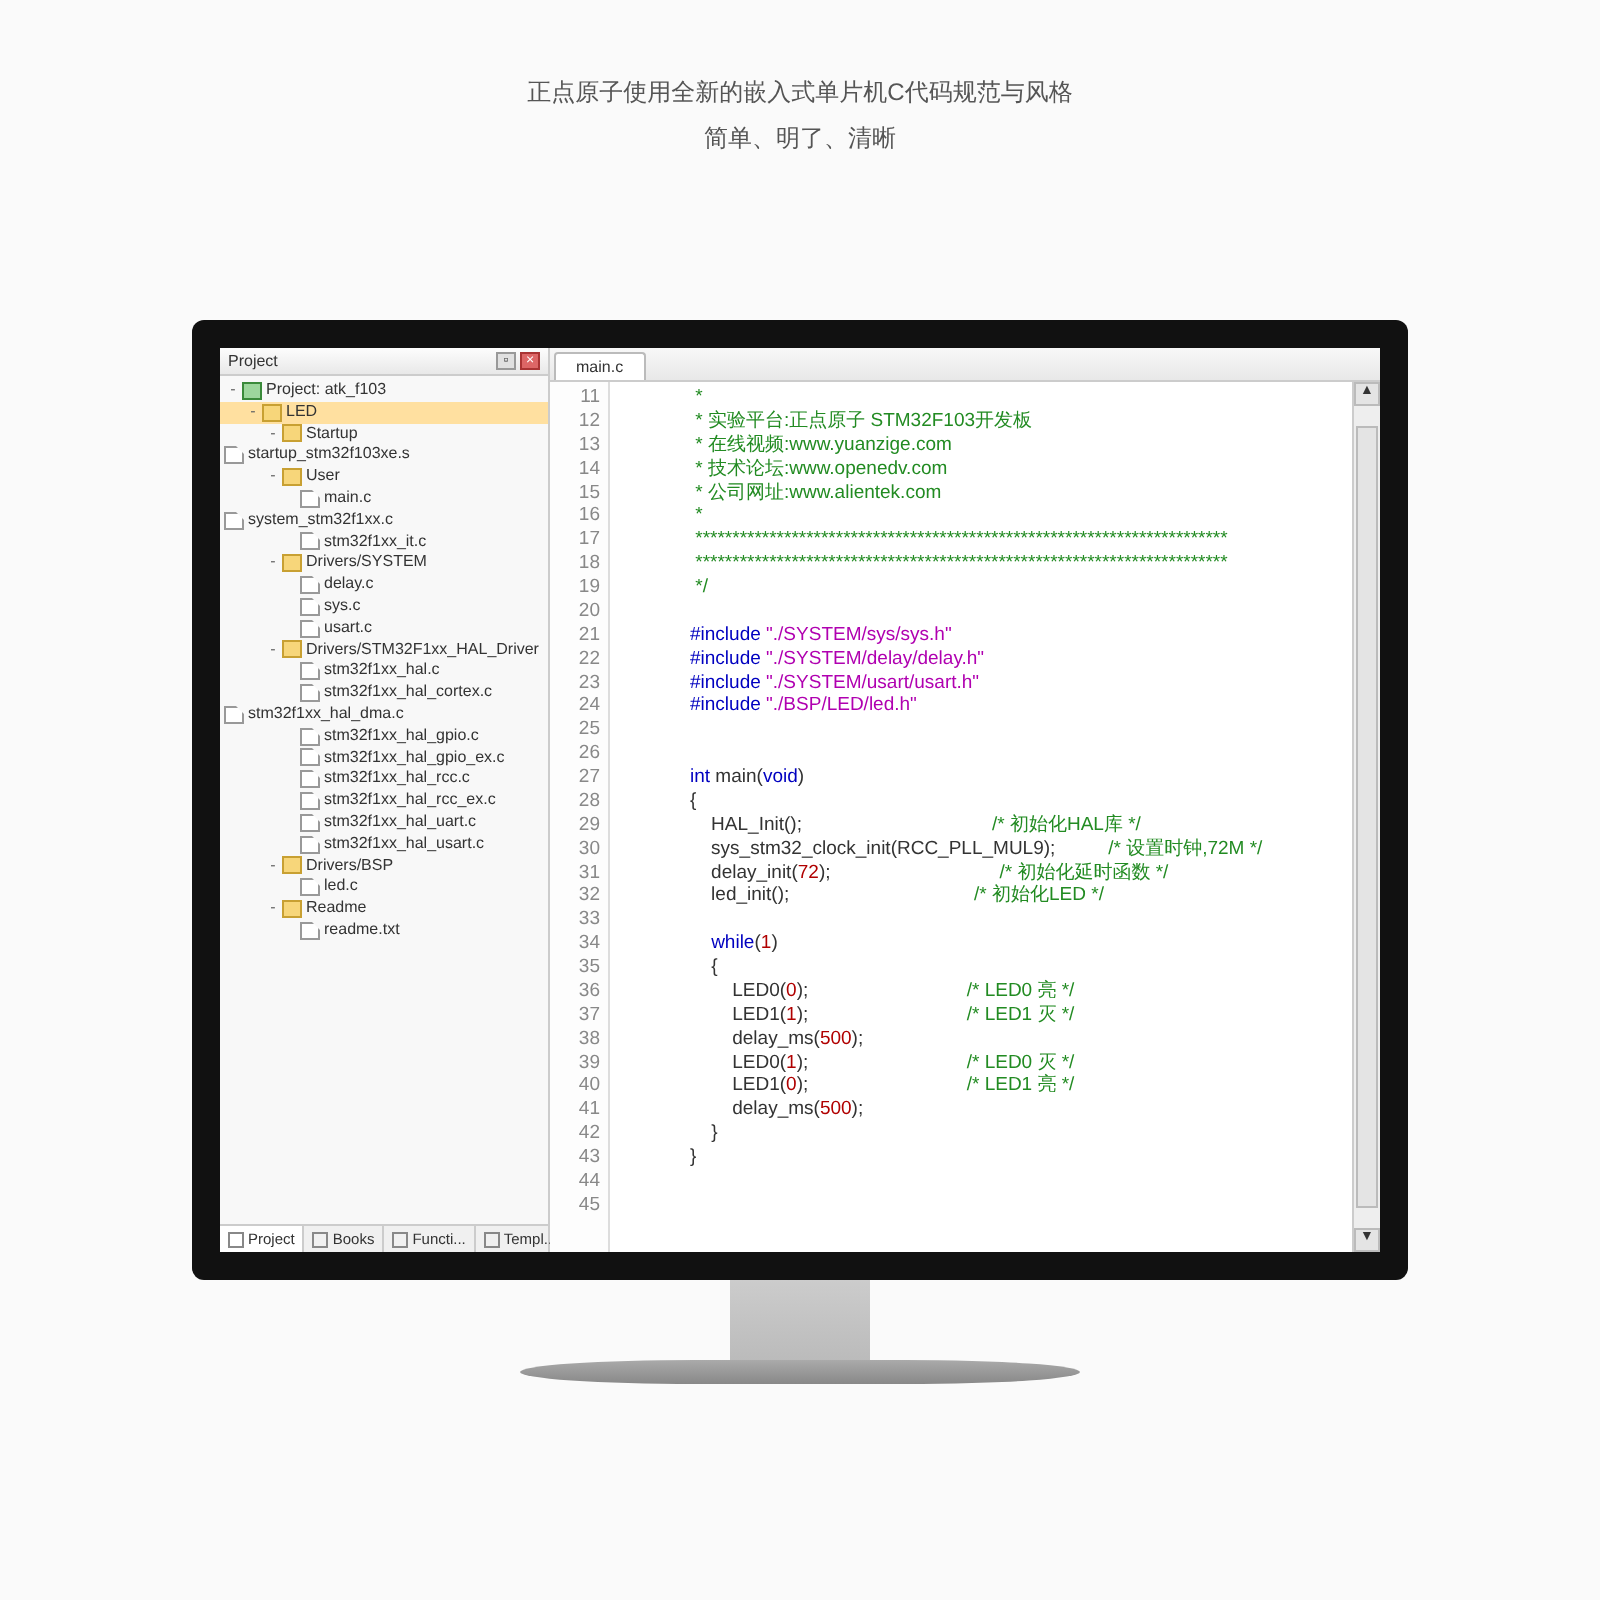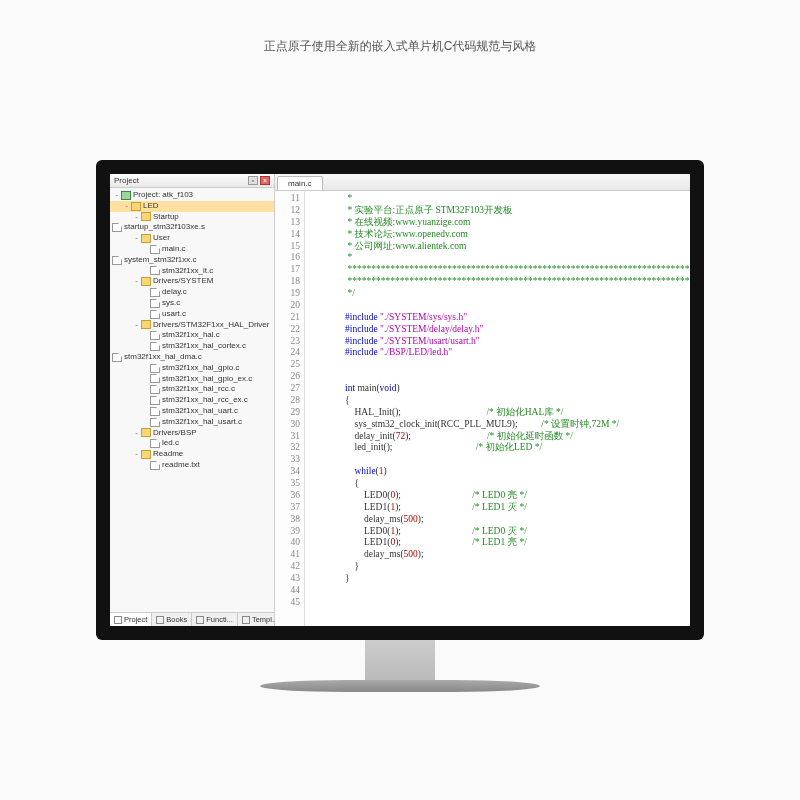--- a/index.html
+++ b/index.html
@@ -94,37 +94,38 @@
 .tree-node.sel { background:#ffe0a0; }
 .bottom-tabs {
   display:flex; border-top:1px solid #ccc; background:#f0f0f0;
 }
 .bottom-tabs .tab { padding:2px 4px; font-size:7.5px; border-right:1px solid #ccc; display:flex; align-items:center; gap:2px;}
 .bottom-tabs .tab.active { background:#fff; }
 .tabico { width:8px; height:8px; border:1px solid #888; }
 .ide-right { flex:1; display:flex; flex-direction:column; }
 .editor-tabs { display:flex; background:linear-gradient(#f8f8f8,#e8e8e8); border-bottom:1px solid #ccc; padding:2px 2px 0; gap:2px;}
 .editor-tabs .etab { padding:2px 10px; font-size:8px; background:#fff; border:1px solid #bbb; border-bottom:none; border-radius:2px 2px 0 0;}
-.editor { flex:1; display:flex; font-family: Liberation Serif, serif; font-size:9.5px; line-height:1.25; background:#fff; overflow:hidden;}
+.editor { flex:1; display:flex; font-family: Liberation Sans, sans-serif; font-size:9.5px; line-height:1.25; background:#fff; overflow:hidden;}
 .gutter { width:30px; text-align:right; padding:2px 4px 2px 2px; color:#888; background:#fdfdfd; border-right:1px solid #ddd; white-space:pre;}
 .code { flex:1; padding:2px 4px; white-space:pre; color:#333;margin-left:36px;}
 .scrollbar { background:#eee; border-left:1px solid #ccc; display:flex; flex-direction:column;}
 .scrollbar .arrow { height:12px; background:#e4e4e4; border:1px solid #bbb; font-size:7px; text-align:center;}
 .scrollbar .thumb { flex:1; background:#e4e4e4; margin:10px 1px; border:1px solid #bbb;}
 
 .cmt { color:#228b22; }
 .kw { color:#0000c0; }
 .str { color:#b000b0; }
 .num { color:#b00000; }
 </style>
 </head>
 <body>
 
 <div class="caption">
   <div>正点原子使用全新的嵌入式单片机C代码规范与风格</div>
+  <div>简单、明了、清晰</div>
 </div>
 
 <div class="monitor">
   <div class="screen-bezel">
     <div class="screen">
 
       <div class="ide-left">
         <div class="panel-header">
           <span>Project</span>
           <span class="btns">

